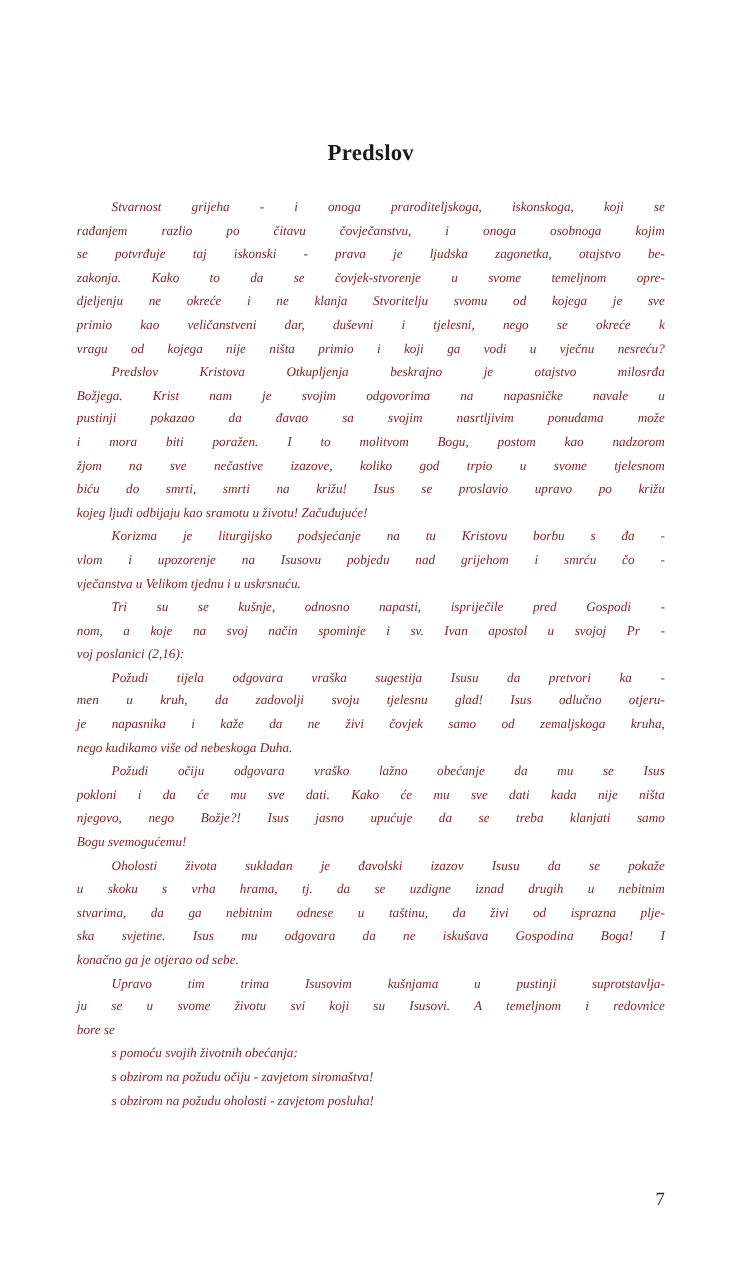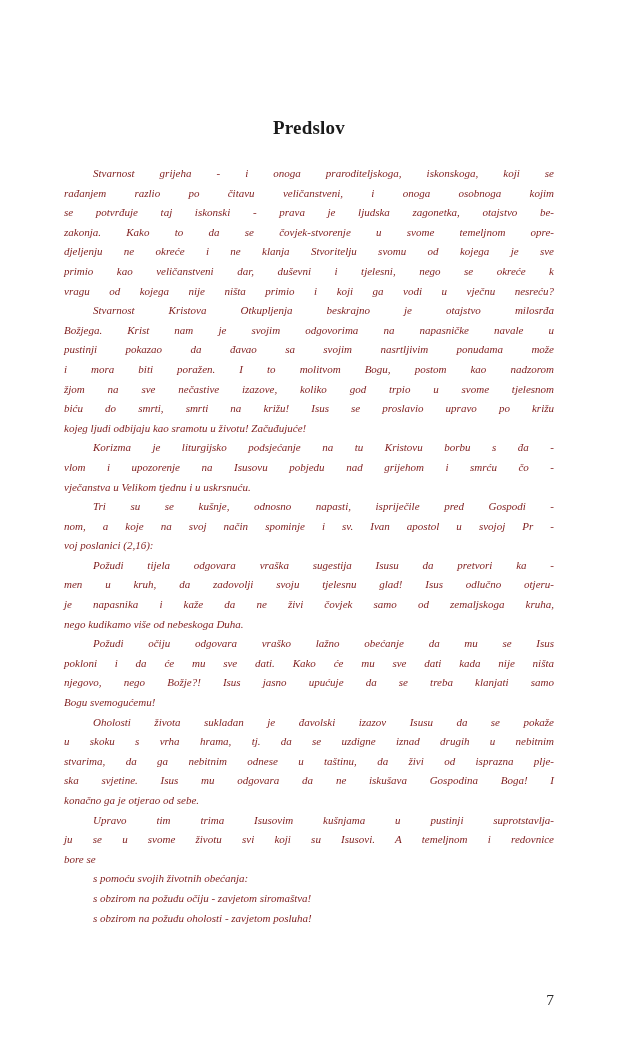--- a/index.html
+++ b/index.html
@@ -61,27 +61,27 @@
   }
 </style>
 </head>
 <body>
 
 <div class="page">
   <div class="content">
     <h1 class="title">Predslov</h1>
     <div class="body-text">
         <div class="line indent justify">Stvarnost grijeha - i onoga praroditeljskoga, iskonskoga, koji se</div>
-        <div class="line justify">rađanjem razlio po čitavu veličanstveni, i onoga osobnoga kojim</div>
+        <div class="line justify">rađanjem razlio po čitavu čovječanstvu, i onoga osobnoga kojim</div>
         <div class="line justify">se potvrđuje taj iskonski - prava je ljudska zagonetka, otajstvo be-</div>
         <div class="line justify">zakonja. Kako to da se čovjek-stvorenje u svome temeljnom opre-</div>
         <div class="line justify">djeljenju ne okreće i ne klanja Stvoritelju svomu od kojega je sve</div>
         <div class="line justify">primio kao veličanstveni dar, duševni i tjelesni, nego se okreće k</div>
         <div class="line justify">vragu od kojega nije ništa primio i koji ga vodi u vječnu nesreću?</div>
-        <div class="line indent justify">Stvarnost Kristova Otkupljenja beskrajno je otajstvo milosrđa</div>
+        <div class="line indent justify">Predslov Kristova Otkupljenja beskrajno je otajstvo milosrđa</div>
         <div class="line justify">Božjega. Krist nam je svojim odgovorima na napasničke navale u</div>
         <div class="line justify">pustinji pokazao da đavao sa svojim nasrtljivim ponudama može</div>
         <div class="line justify">i mora biti poražen. I to molitvom Bogu, postom kao nadzorom</div>
         <div class="line justify">žjom na sve nečastive izazove, koliko god trpio u svome tjelesnom</div>
         <div class="line justify">biću do smrti, smrti na križu! Isus se proslavio upravo po križu</div>
         <div class="line">kojeg ljudi odbijaju kao sramotu u životu! Začuđujuće!</div>
         <div class="line indent justify">Korizma je liturgijsko podsjećanje na tu Kristovu borbu s đa -</div>
         <div class="line justify">vlom i upozorenje na Isusovu pobjedu nad grijehom i smrću čo -</div>
         <div class="line">vječanstva u Velikom tjednu i u uskrsnuću.</div>
         <div class="line indent justify">Tri su se kušnje, odnosno napasti, ispriječile pred Gospodi -</div>

